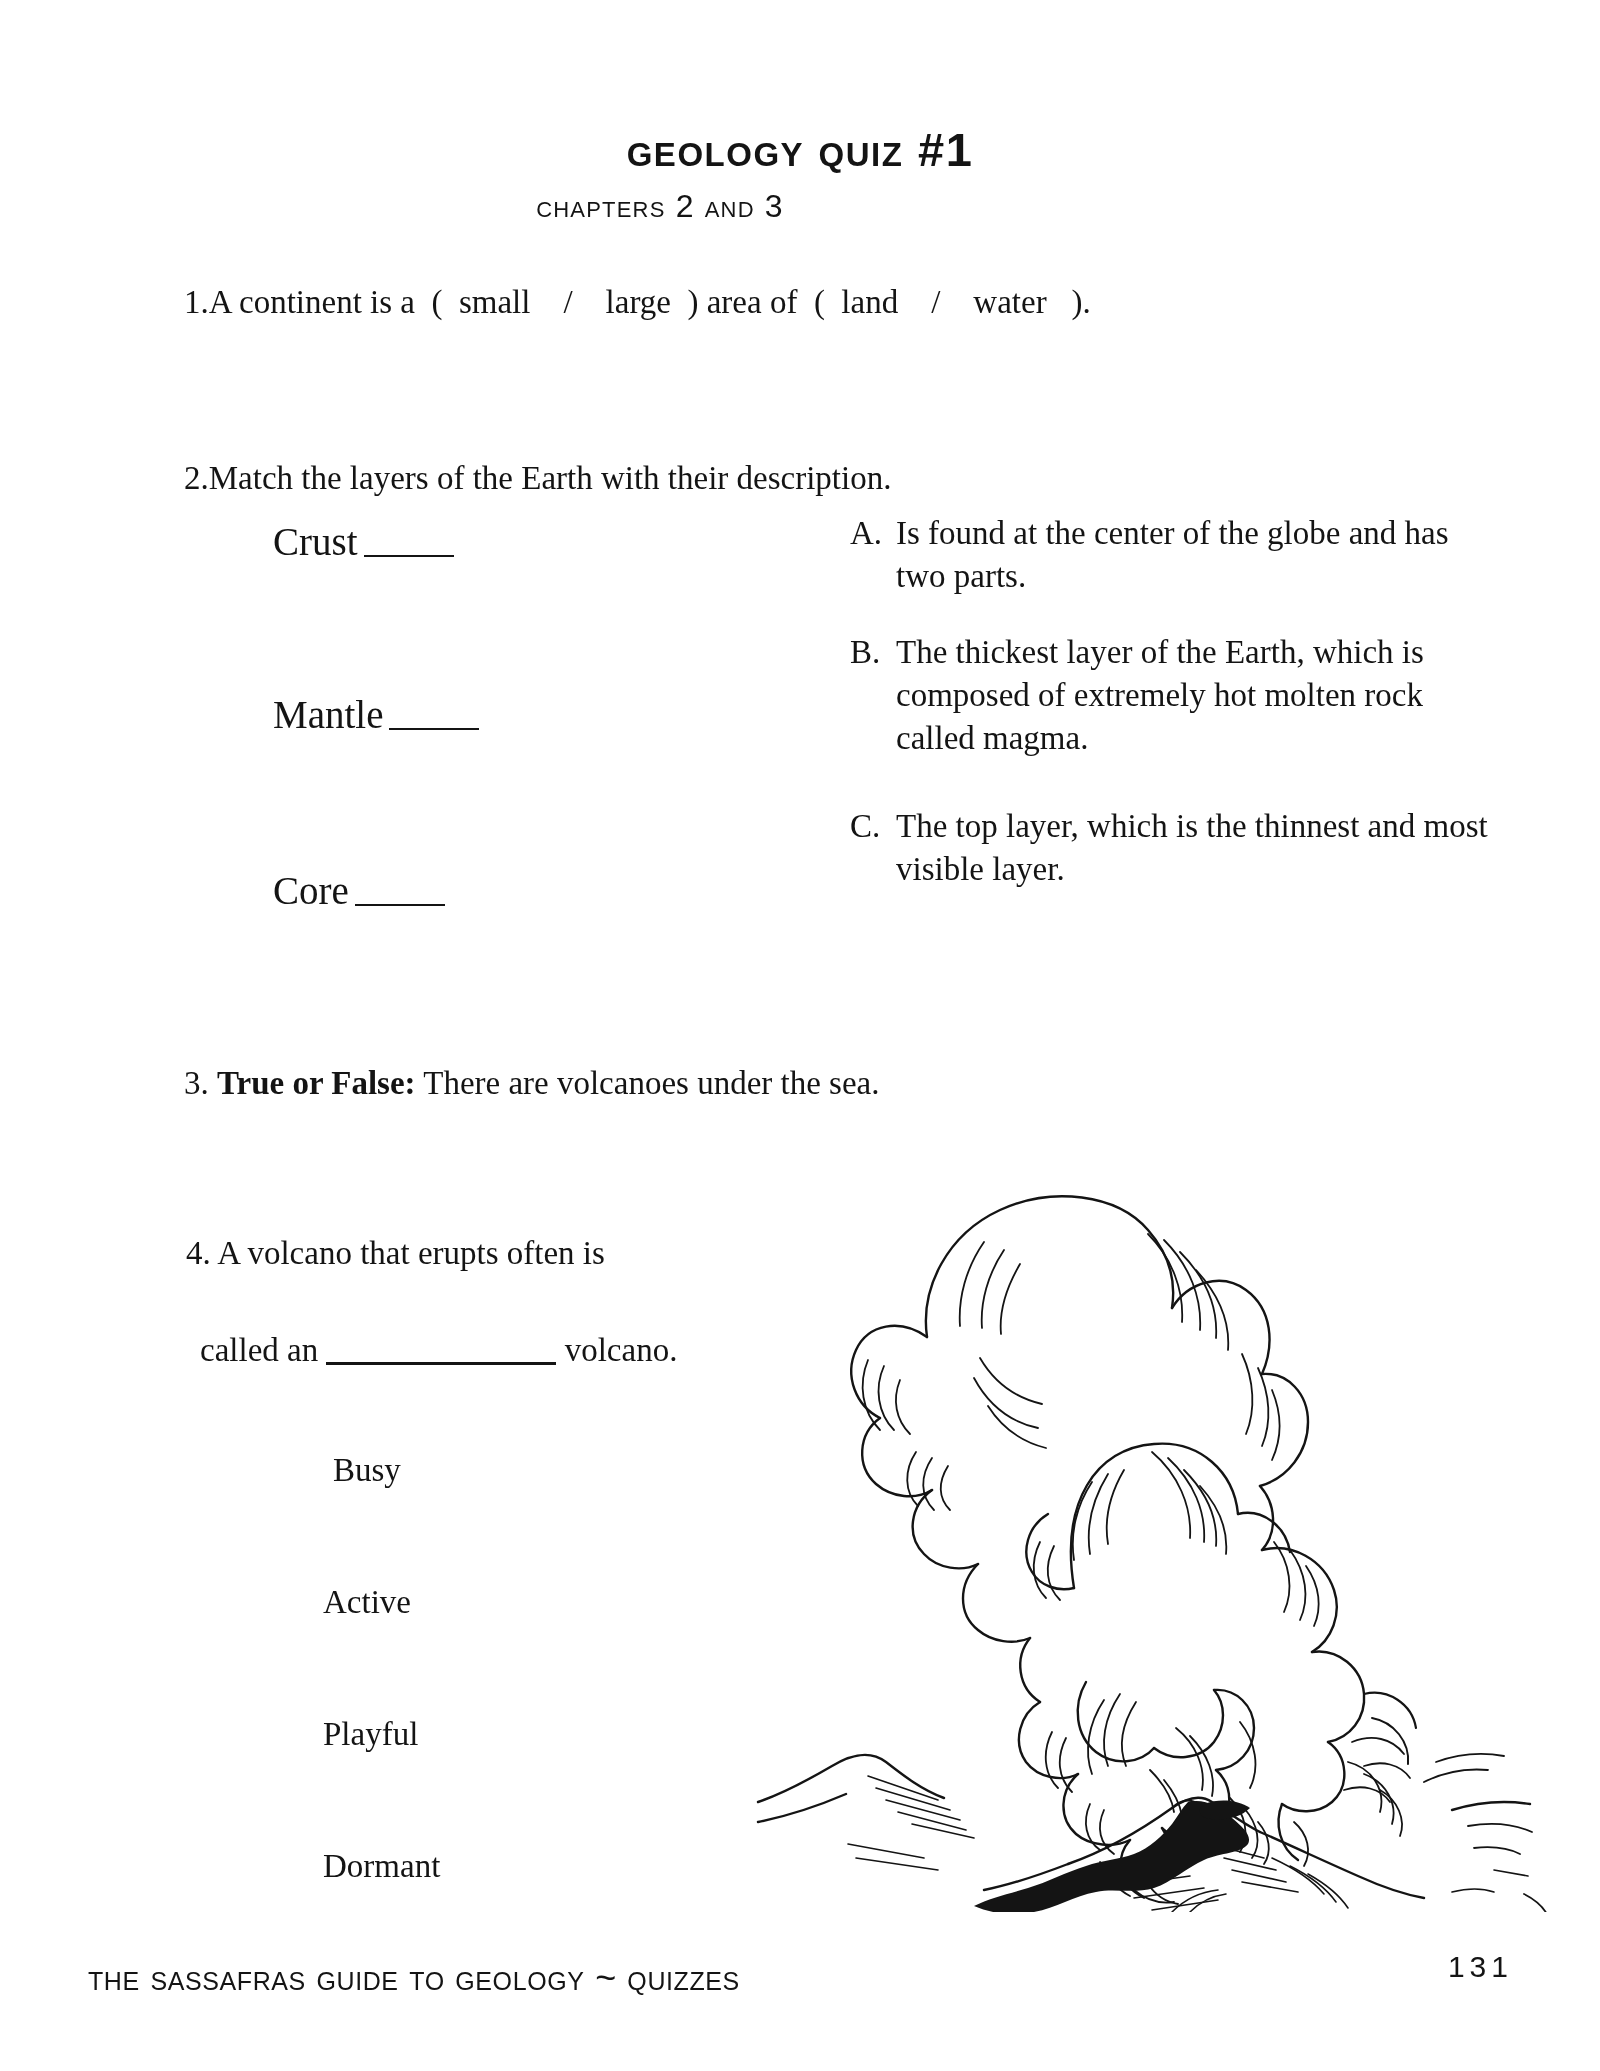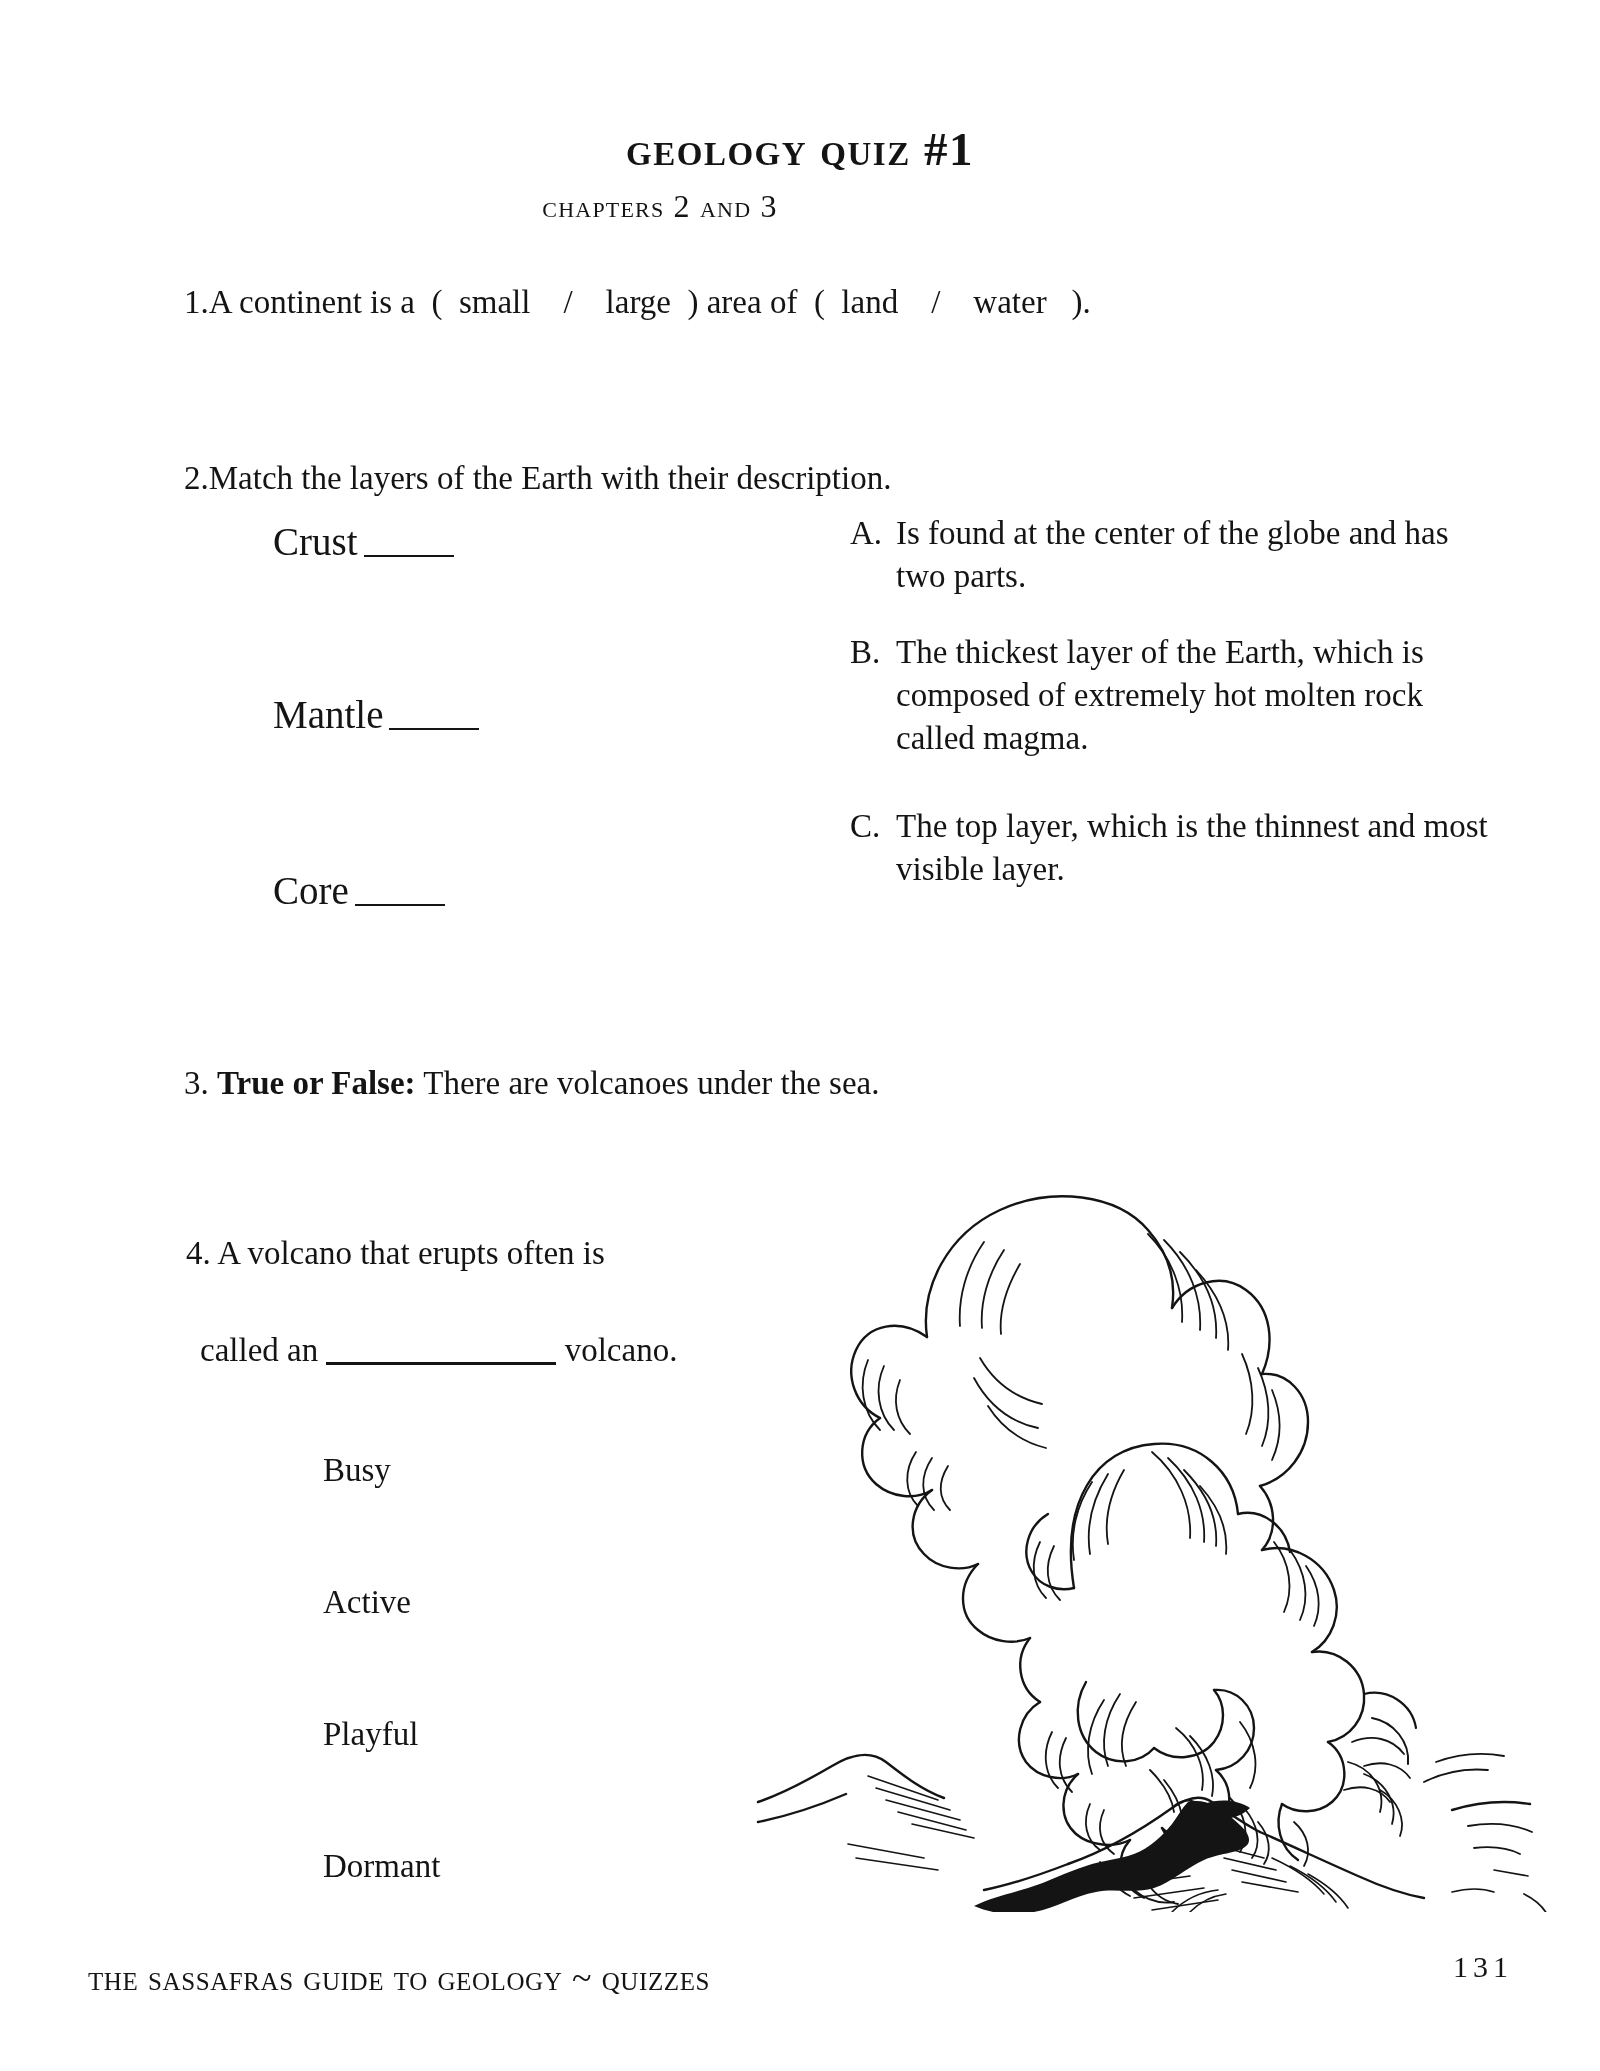--- a/index.html
+++ b/index.html
@@ -12,21 +12,21 @@
     width: 1600px;
     height: 2071px;
     background: #ffffff;
     overflow: hidden;
     font-family: "Liberation Serif", "DejaVu Serif", serif;
     color: #141414;
   }
 
   
   .display {
-    font-family: Liberation Serif, serif;
+    font-family: Liberation Sans, sans-serif;
     font-variant: small-caps;
     text-transform: lowercase;
   }
 
   .quiz-title {
     position: absolute;
     top: 126px;
     left: 0;
     width: 1600px;
     text-align: center;
@@ -106,21 +106,21 @@
   }
   .mr-text { flex: 1 1 auto; }
 
   
   .choice {
     position: absolute;
     font-size: 33px;
     left: 323px;
     white-space: pre;
   }
-  .c0 { top: 1452px; }
+  .c0 { top: 1452px; margin-left: 10px; }
   .c1 { top: 1584px; }
   .c2 { top: 1716px; }
   .c3 { top: 1848px; }
 
   
   .volcano-art {
     position: absolute;
     top: 1122px;
     left: 752px;
     width: 830px;

